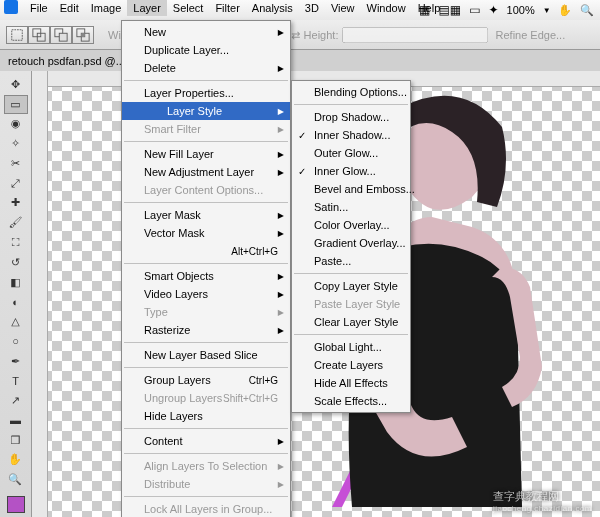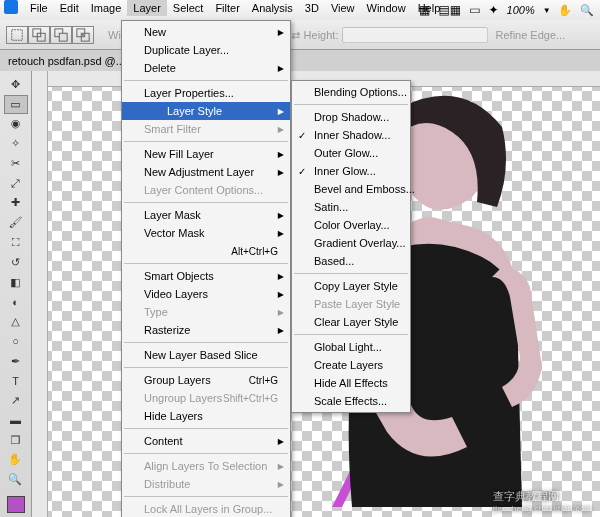--- a/index.html
+++ b/index.html
@@ -102,21 +102,21 @@
   </div>
   <div class="btn disabled">Refine Edge...</div>
   <div style="flex:1"></div>
 </div>
 
 <div style="position:absolute; top:0; right:6px; height:20px; display:flex; align-items:center; gap:8px;">
   <span style="font-size:12px;">▦</span>
   <span style="font-size:12px;">▤▦</span>
   <span style="font-size:12px;">▭</span>
   <span style="font-size:12px;">✦</span>
-  <span style="font-size:11px;font-style:italic;">100%</span>
+  <span style="font-size:11px;">100%</span>
   <span style="font-size:8px;">▼</span>
   <span>✋</span>
   <span>🔍</span>
 </div>
 
 <div class="doctab">
   <span>retouch psdfan.psd @...</span>
   <span class="close">×</span>
 </div>
 
@@ -292,21 +292,21 @@
     <div class="row">
       <span>Satin...</span>
     </div>
     <div class="row">
       <span>Color Overlay...</span>
     </div>
     <div class="row">
       <span>Gradient Overlay...</span>
     </div>
     <div class="row">
-      <span>Based...</span>
+      <span>Paste...</span>
     </div>
     <div class="sep"></div>
     <div class="row">
       <span>Copy Layer Style</span>
     </div>
     <div class="row disabled">
       <span>Paste Layer Style</span>
     </div>
     <div class="row">
       <span>Clear Layer Style</span>

